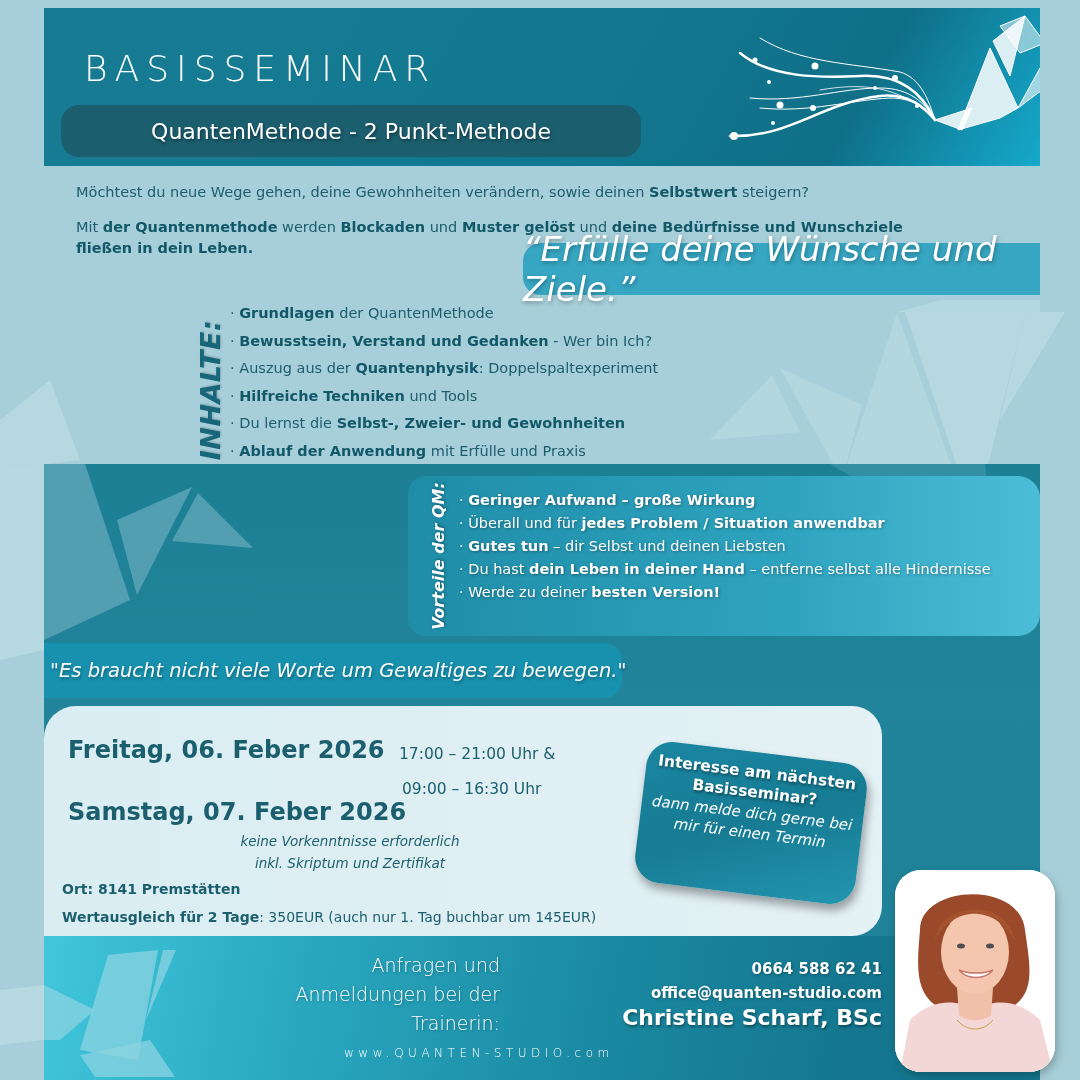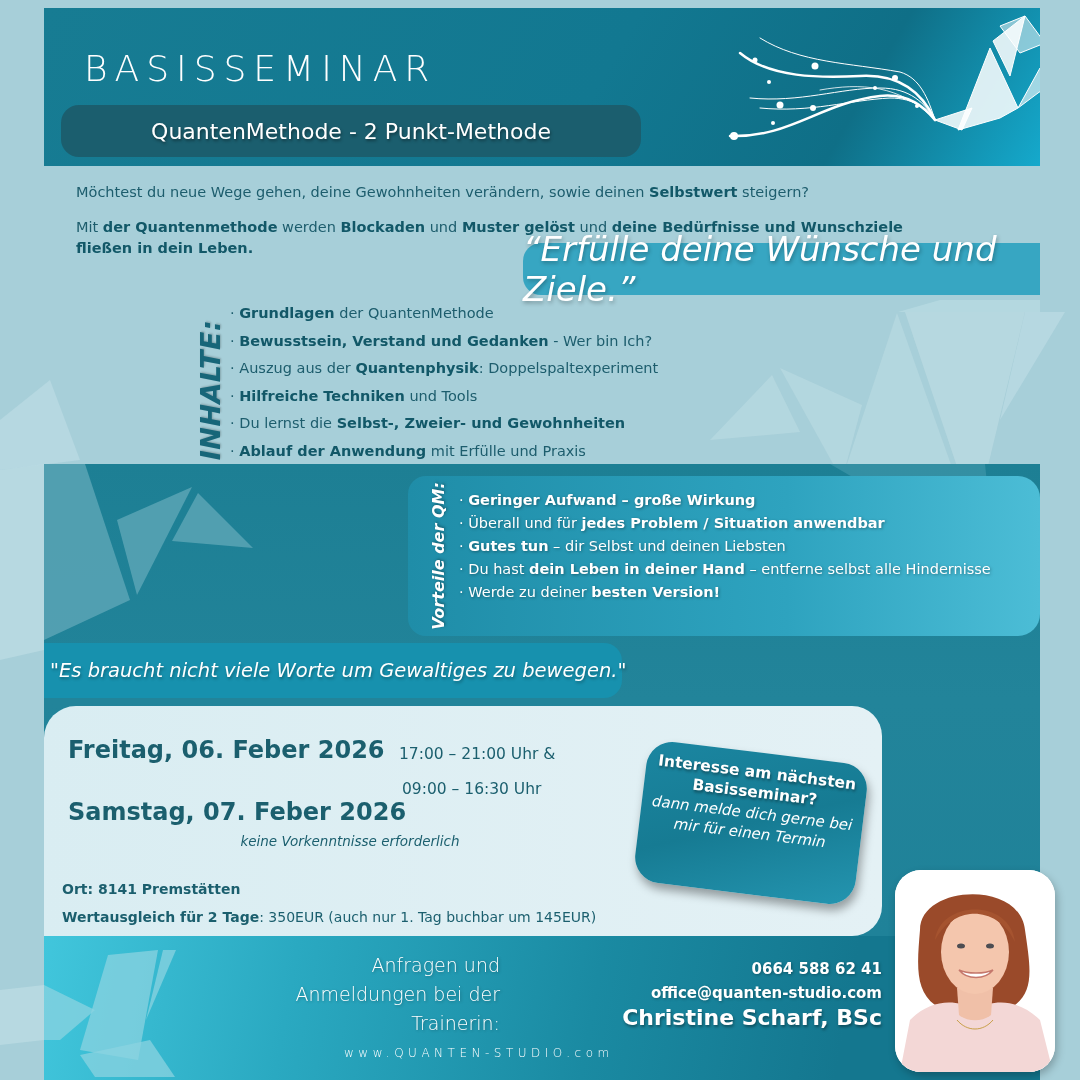--- a/index.html
+++ b/index.html
@@ -293,20 +293,21 @@
 </div>
 
 <div class="abs date-card"></div>
 <div class="abs date-line" style="top:736px;">Freitag, 06. Feber 2026</div>
 <div class="abs time-line" style="left:399px; top:745px;">17:00 – 21:00 Uhr &amp;</div>
 <div class="abs date-line" style="top:774px;margin-top:24px;">Samstag, 07. Feber 2026</div>
 <div class="abs time-line" style="left:402px; top:780px;">09:00 – 16:30 Uhr</div>
 
 <div class="abs note">
   <div>keine Vorkenntnisse erforderlich</div>
+  <div>inkl. Skriptum und Zertifikat</div>
 </div>
 <div class="abs ort">Ort: 8141 Premstätten</div>
 <div class="abs price">
   <b>Wertausgleich für 2 Tage</b><span>: 350EUR  (auch nur 1. Tag buchbar um 145EUR)</span>
 </div>
 
 <div class="abs interest-card">
   <div class="ic-title">Interesse am nächsten Basisseminar?</div>
   <div class="ic-sub">dann melde dich gerne bei mir für einen Termin</div>
 </div>

